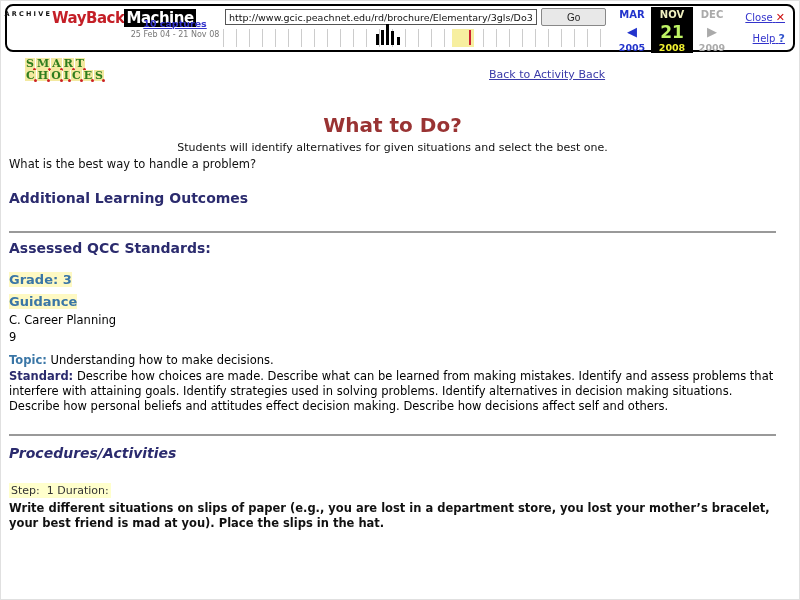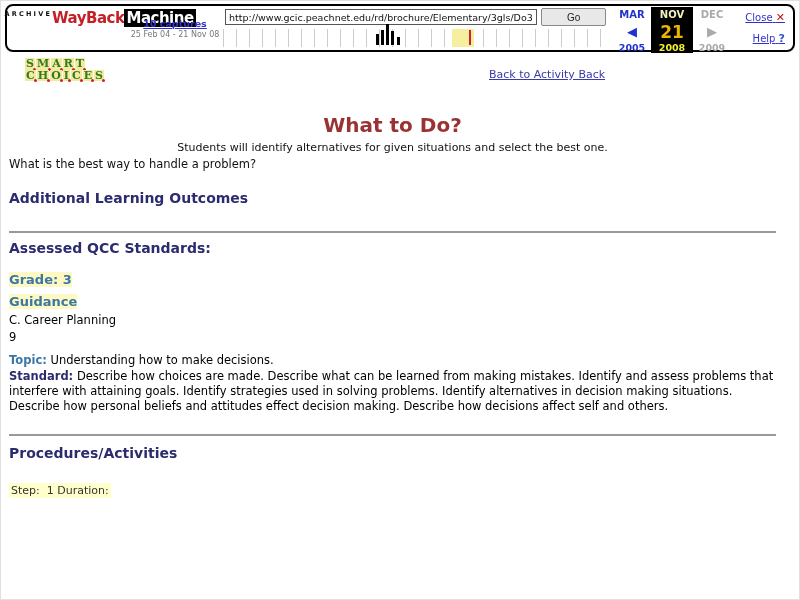--- a/index.html
+++ b/index.html
@@ -30,21 +30,21 @@
   .wb-sparkline .bar { position: absolute; bottom: 2px; width: 3px; background: #000; }
   .wb-sparkline .hl { position: absolute; top: 0; bottom: 0; background: #f7efa0; }
   .wb-sparkline .marker { position: absolute; bottom: 2px; width: 2px; height: 15px; background: #cc2233; }
   .wb-datenav { width: 118px; display: grid; grid-template-columns: 38px 42px 38px;
     grid-template-rows: 15px 19px 12px; align-items: center; justify-items: center; padding-top: 1px; }
   .wb-datenav .mon { font-size: 10px; font-weight: bold; }
   .wb-datenav .blue { color: #2233cc; }
   .wb-datenav .gray { color: #aaa; }
   .wb-datenav .nov-col { background: #000; width: 100%; height: 100%; display: flex; align-items: center; justify-content: center; }
   .wb-datenav .nov-col.mon span { color: #f0f0c0; font-size: 10px; font-weight: bold; }
-  .wb-datenav .day { color: #eab308; font-size: 17px; font-weight: bold; }
+  .wb-datenav .day { color: #bef264; font-size: 17px; font-weight: bold; }
   .wb-datenav .yr { font-size: 9.5px; font-weight: bold; }
   .wb-datenav .yr-on { color: #f2f230; font-size: 9.5px; font-weight: bold; }
   .wb-arrow { font-size: 13px; line-height: 1; }
   .wb-links { width: 62px; display: flex; flex-direction: column; justify-content: space-between;
     align-items: flex-end; padding: 5px 8px 5px 0; }
   .wb-links a { font-size: 10px; color: #3333cc; white-space: nowrap; }
   .wb-links .x { color: #cc1111; font-weight: bold; text-decoration: none; font-size: 11px; }
   .wb-links .q { color: #3355cc; font-weight: bold; text-decoration: none; font-size: 11px; }
 
   
@@ -70,21 +70,21 @@
   .hl-inline { background: #fef9c3; }
   .grade-line { margin-top: 13px; }
   .grade-line span, .subject-line span { color: #3a76a6; font-size: 13px; font-weight: bold; }
   .subject-line { margin-top: 3px; }
   .plain-line { font-size: 11.5px; margin-top: 3px; }
   .topic-line { font-size: 11.5px; margin-top: 9px; }
   .topic-line .lbl { color: #3a76a6; font-weight: bold; }
   .standard-par { font-size: 11.5px; margin-top: 2px; line-height: 1.32; }
   .standard-par .lbl { color: #2b2b6e; font-weight: bold; }
   .rule2 { border: none; border-top: 2px solid #999; margin-top: 19px; }
-  .sec-proc { margin-top: 9px; }
+  .sec-proc { margin-top: 9px; font-style: italic; }
   .step { margin-top: 0; }
   .step-label { margin-top: 23px; font-size: 11px; }
   .step-label span { background: #ffffcc; color: #333; padding: 1px 2px; white-space: pre-wrap; }
   .step-text { font-size: 11.5px; font-weight: bold; color: #111; margin-top: 4px; line-height: 1.35; }
 </style>
 </head>
 <body>
 
 <div class="wb-bar">
   <div class="wb-logo">
@@ -174,15 +174,16 @@
 
   <div class="topic-line"><span class="lbl">Topic:</span><span> Understanding how to make decisions.</span></div>
   <div class="standard-par"><span class="lbl">Standard:</span><span> Describe how choices are made. Describe what can be learned from making mistakes. Identify and assess problems that interfere with attaining goals. Identify strategies used in solving problems. Identify alternatives in decision making situations. Describe how personal beliefs and attitudes effect decision making. Describe how decisions affect self and others.</span></div>
 
   <hr class="rule2">
 
   <div class="h-navy sec-proc">Procedures/Activities</div>
 
   <div class="step">
     <div class="step-label"><span>Step:  1 Duration:</span></div>
+    <div class="step-text">Write different situations on slips of paper (e.g., you are lost in a department store, you lost your mother’s bracelet, your best friend is mad at you). Place the slips in the hat.</div>
   </div>
 
 </div>
 
 </body></html>

